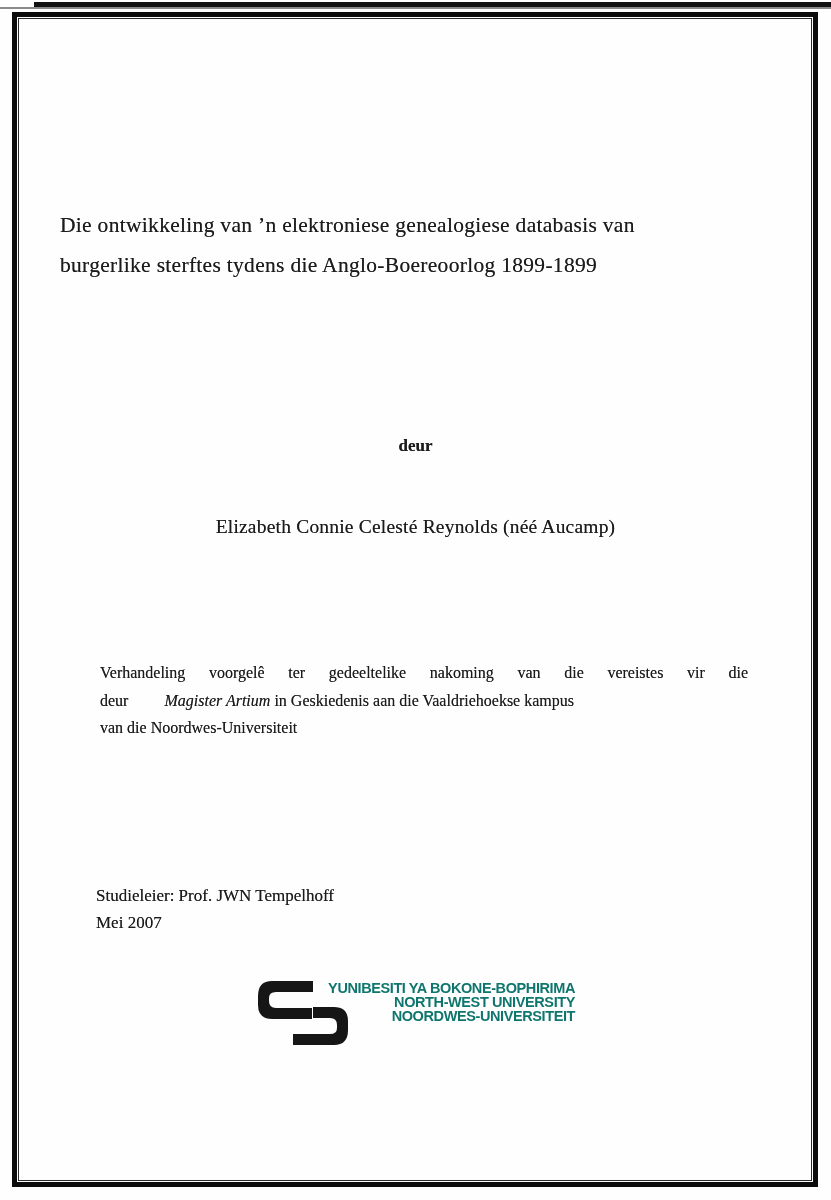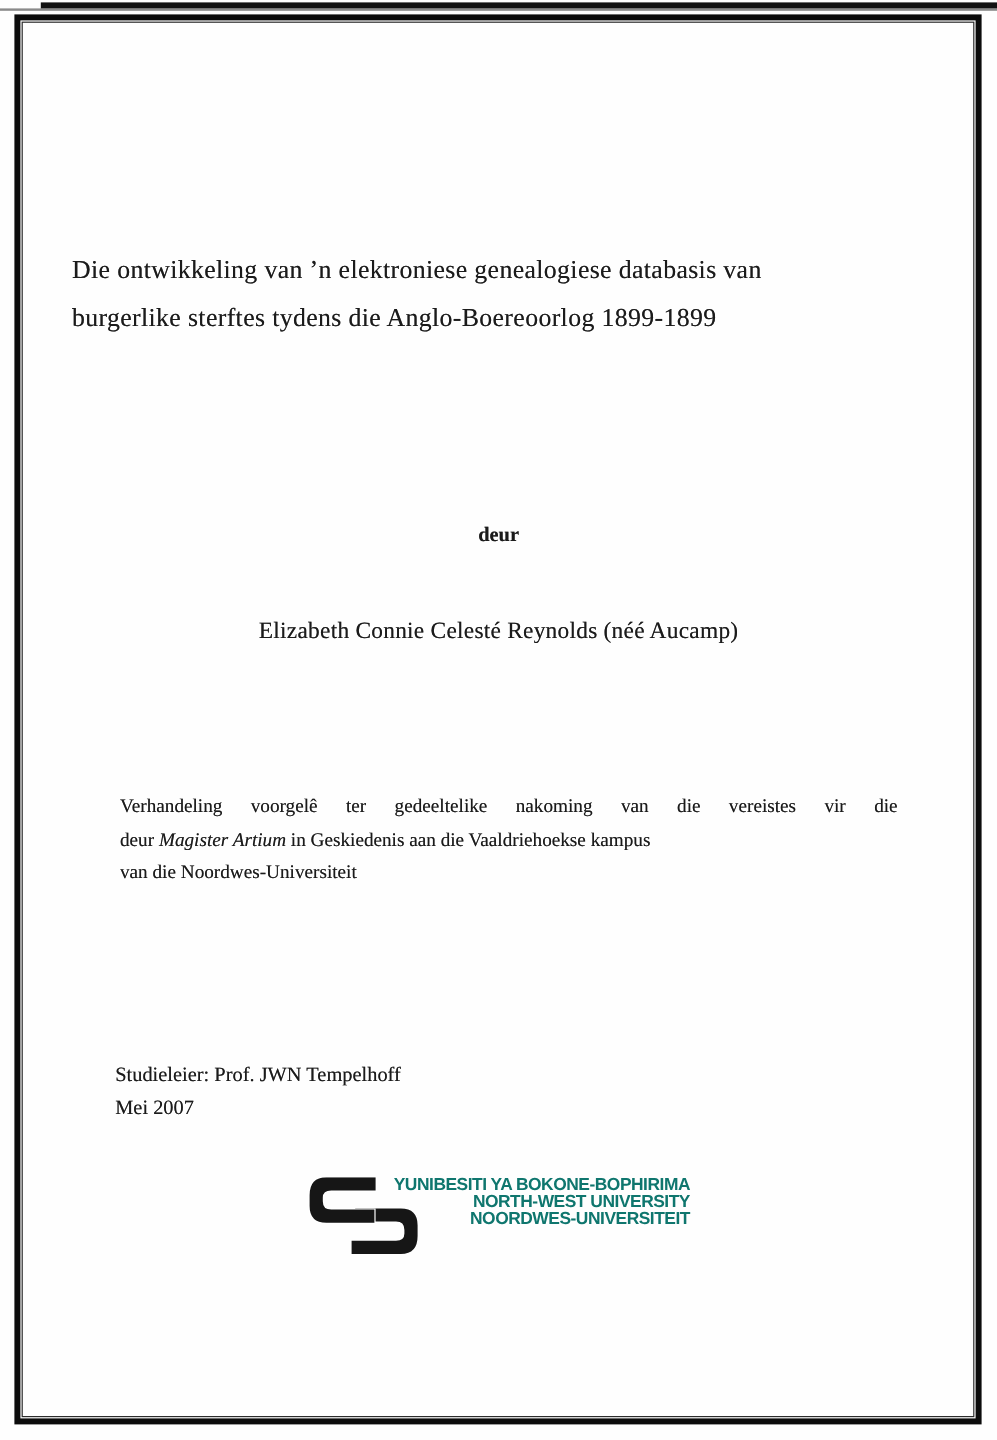--- a/index.html
+++ b/index.html
@@ -63,21 +63,21 @@
     position: absolute;
     top: 659px; left: 100px;
     width: 648px;
     font-size: 16px;
     line-height: 27.5px;
   }
   .degree .justified {
     text-align: justify;
     text-align-last: justify;
   }
-  .degree .it { font-style: italic; }
+  .degree .it { font-style: italic; margin-left: 32px; }
   .supervisor-block {
     position: absolute;
     top: 883px; left: 96px;
     font-size: 17px;
     line-height: 26.5px;
   }
   
   .logo {
     position: absolute;
     top: 979px; left: 256px;

